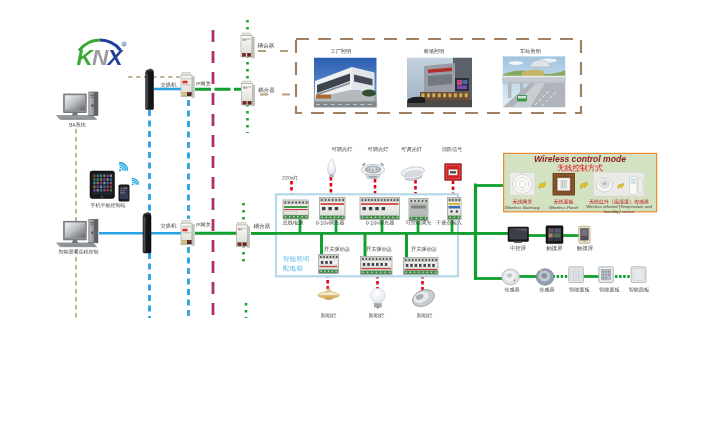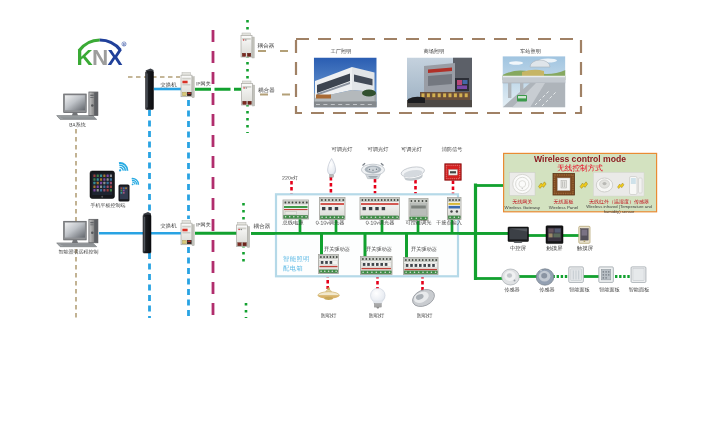--- a/index.html
+++ b/index.html
@@ -1,15 +1,15 @@
 <!DOCTYPE html>
 <html><head><meta charset="utf-8"><title>KNX</title>
 <style>
 html,body{margin:0;padding:0;background:#ffffff;font-family:"Liberation Sans",sans-serif;}
-#stage{position:relative;width:715px;height:318px;overflow:hidden;background:#ffffff;}
+#stage{position:relative;width:715px;height:318px;overflow:hidden;background:#ffffff;font-style:italic;}
 </style></head>
 <body>
 <div id="stage">
 <svg width="715" height="443" viewBox="0 0 715 443" xmlns="http://www.w3.org/2000/svg">
 <defs>
         <path id="g0" d="M0.574 -0.189Q0.574 -0.096 0.508 -0.044Q0.455 -0.002 0.361 0H0.339H0.081V-0.686H0.34Q0.423 -0.686 0.466 -0.663Q0.473 -0.659 0.481 -0.654Q0.552 -0.606 0.553 -0.519Q0.553 -0.429 0.482 -0.385L0.451 -0.371Q0.442 -0.367 0.432 -0.365V-0.363Q0.518 -0.345 0.555 -0.27Q0.574 -0.233 0.574 -0.189ZM0.468 -0.508Q0.468 -0.603 0.361 -0.615Q0.348 -0.616 0.333 -0.616H0.167V-0.392H0.31Q0.468 -0.392 0.468 -0.508ZM0.488 -0.193Q0.488 -0.256 0.443 -0.296Q0.441 -0.298 0.438 -0.3Q0.404 -0.326 0.33 -0.326H0.167V-0.073H0.335Q0.465 -0.073 0.485 -0.162Q0.488 -0.176 0.488 -0.193Z"></path>
         <path id="g1" d="M0.555 0H0.467L0.398 -0.2H0.144L0.083 0H0.011L0.233 -0.686H0.332ZM0.379 -0.265 0.274 -0.594 0.168 -0.265Z"></path>
         <path id="g2" d="M0.981 -0.001 0.934 0.059 0.785 -0.059 0.634 -0.169 0.678 -0.231 0.832 -0.119ZM0.318 -0.227Q0.345 -0.198 0.377 -0.177Q0.266 -0.042 0.068 0.085Q0.054 0.051 0.021 0.032Q0.137 -0.037 0.234 -0.138ZM0.493 0.012V-0.28L0.176 -0.25L0.172 -0.304Q0.199 -0.31 0.225 -0.323Q0.309 -0.366 0.474 -0.477L0.186 -0.461L0.183 -0.515Q0.204 -0.516 0.229 -0.533Q0.255 -0.55 0.332 -0.616Q0.409 -0.682 0.447 -0.728L0.118 -0.704L0.081 -0.772Q0.241 -0.763 0.497 -0.789Q0.727 -0.81 0.867 -0.832Q0.866 -0.792 0.874 -0.752Q0.716 -0.745 0.478 -0.729Q0.498 -0.707 0.523 -0.688Q0.507 -0.672 0.453 -0.629L0.315 -0.521L0.552 -0.53Q0.673 -0.615 0.725 -0.667Q0.748 -0.632 0.778 -0.603Q0.74 -0.571 0.621 -0.494L0.619 -0.48L0.601 -0.481Q0.42 -0.365 0.339 -0.318L0.724 -0.351L0.663 -0.398L0.709 -0.459Q0.77 -0.413 0.827 -0.364L0.841 -0.366L0.84 -0.354L0.936 -0.267L0.883 -0.211Q0.832 -0.259 0.779 -0.305L0.72 -0.301L0.563 -0.286V0.03Q0.562 0.07 0.534 0.093Q0.485 0.131 0.389 0.128Q0.399 0.08 0.367 0.043Q0.396 0.047 0.438 0.047Q0.479 0.048 0.486 0.042Q0.493 0.036 0.493 0.012Z"></path>
         <path id="g3" d="M0.741 0.104Q0.696 0.104 0.668 0.077Q0.641 0.05 0.641 0.004V-0.174Q0.641 -0.242 0.638 -0.312Q0.675 -0.308 0.712 -0.312Q0.709 -0.242 0.709 -0.174V0.004Q0.709 0.021 0.718 0.034Q0.728 0.046 0.742 0.046H0.875Q0.883 0.045 0.886 0.041Q0.889 0.037 0.89 0.035Q0.892 0.032 0.893 0.027Q0.894 0.022 0.895 0.02L0.915 -0.101Q0.945 -0.082 0.98 -0.08L0.947 0.081Q0.945 0.089 0.939 0.097Q0.934 0.104 0.924 0.104ZM0.204 0.06Q0.359 0.038 0.442 -0.062Q0.482 -0.112 0.479 -0.174Q0.479 -0.242 0.477 -0.312Q0.514 -0.308 0.551 -0.312L0.548 -0.164Q0.548 -0.066 0.459 0.017Q0.371 0.1 0.249 0.126Q0.241 0.083 0.204 0.06ZM0.935 -0.669Q0.932 -0.642 0.935 -0.614Q0.884 -0.617 0.834 -0.617H0.644L0.649 -0.614Q0.637 -0.592 0.59 -0.536Q0.59 -0.536 0.507 -0.441Q0.471 -0.401 0.464 -0.394L0.723 -0.41L0.749 -0.414Q0.714 -0.446 0.674 -0.472L0.714 -0.534Q0.832 -0.459 0.908 -0.342L0.845 -0.301Q0.822 -0.336 0.795 -0.368L0.727 -0.366L0.357 -0.336L0.354 -0.386Q0.373 -0.388 0.395 -0.407Q0.417 -0.427 0.473 -0.496Q0.529 -0.564 0.561 -0.617H0.447Q0.396 -0.617 0.347 -0.614Q0.35 -0.642 0.347 -0.669Q0.396 -0.667 0.447 -0.667H0.614L0.503 -0.789L0.558 -0.839L0.674 -0.712L0.625 -0.667H0.834Q0.884 -0.667 0.935 -0.669ZM0.037 0.04Q0.035 -0.011 0.014 -0.044Q0.067 -0.047 0.133 -0.059Q0.199 -0.071 0.351 -0.123L0.352 -0.074Q0.207 -0.028 0.146 -0.005Q0.086 0.019 0.037 0.04ZM0.188 -0.802Q0.22 -0.78 0.258 -0.766Q0.231 -0.71 0.176 -0.616L0.103 -0.495L0.193 -0.505L0.222 -0.513Q0.248 -0.561 0.268 -0.612Q0.299 -0.59 0.336 -0.574Q0.324 -0.548 0.306 -0.518Q0.288 -0.487 0.219 -0.384Q0.15 -0.28 0.126 -0.247L0.28 -0.268L0.336 -0.281L0.333 -0.223L0.287 -0.22L0.03 -0.179L0.023 -0.232Q0.042 -0.233 0.054 -0.249Q0.114 -0.327 0.188 -0.455L0.015 -0.428L0.008 -0.481Q0.025 -0.482 0.036 -0.497Q0.112 -0.621 0.174 -0.763Q0.182 -0.782 0.188 -0.802Z"></path>
         <path id="g4" d="M0.456 -0.021V-0.264H0.143Q0.08 -0.264 0.018 -0.26Q0.021 -0.294 0.018 -0.328Q0.08 -0.325 0.143 -0.325H0.456V-0.493H0.251Q0.188 -0.493 0.126 -0.49Q0.13 -0.523 0.126 -0.558Q0.188 -0.555 0.251 -0.555H0.456V-0.734Q0.279 -0.724 0.11 -0.711L0.071 -0.782Q0.231 -0.773 0.482 -0.796Q0.702 -0.813 0.824 -0.834Q0.822 -0.792 0.829 -0.751Q0.723 -0.749 0.528 -0.738V-0.555H0.726Q0.788 -0.555 0.851 -0.558Q0.847 -0.523 0.851 -0.49Q0.788 -0.493 0.726 -0.493H0.528V-0.325H0.834Q0.896 -0.325 0.959 -0.328Q0.955 -0.294 0.959 -0.26Q0.896 -0.264 0.834 -0.264H0.528V0.006Q0.528 0.077 0.485 0.104Q0.439 0.131 0.34 0.13Q0.352 0.079 0.316 0.041Q0.349 0.045 0.391 0.045Q0.433 0.046 0.444 0.037Q0.455 0.028 0.456 -0.021Z"></path>

